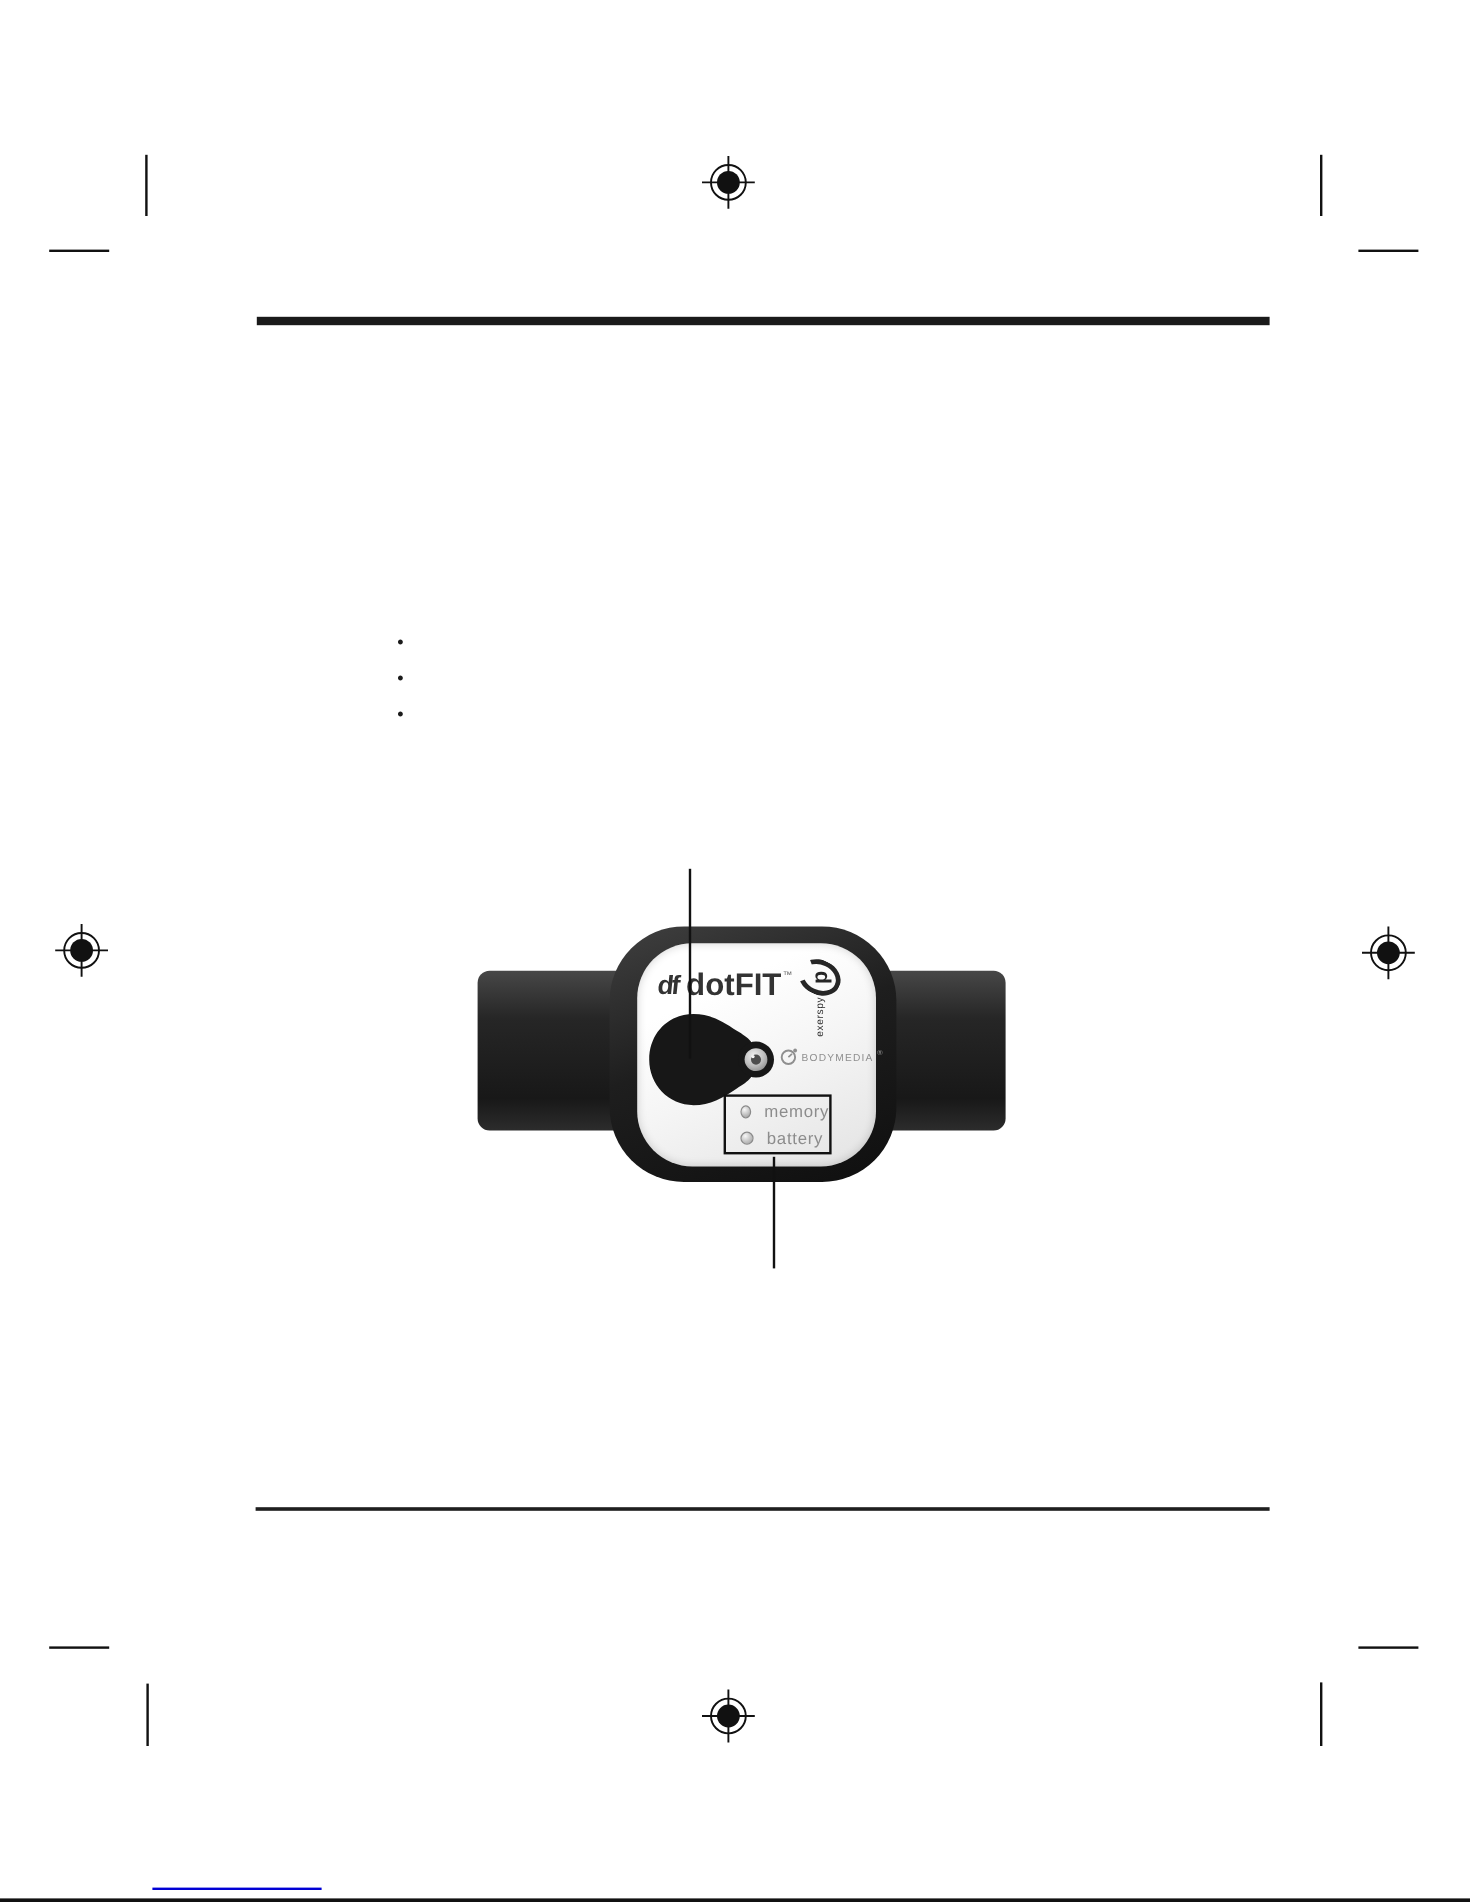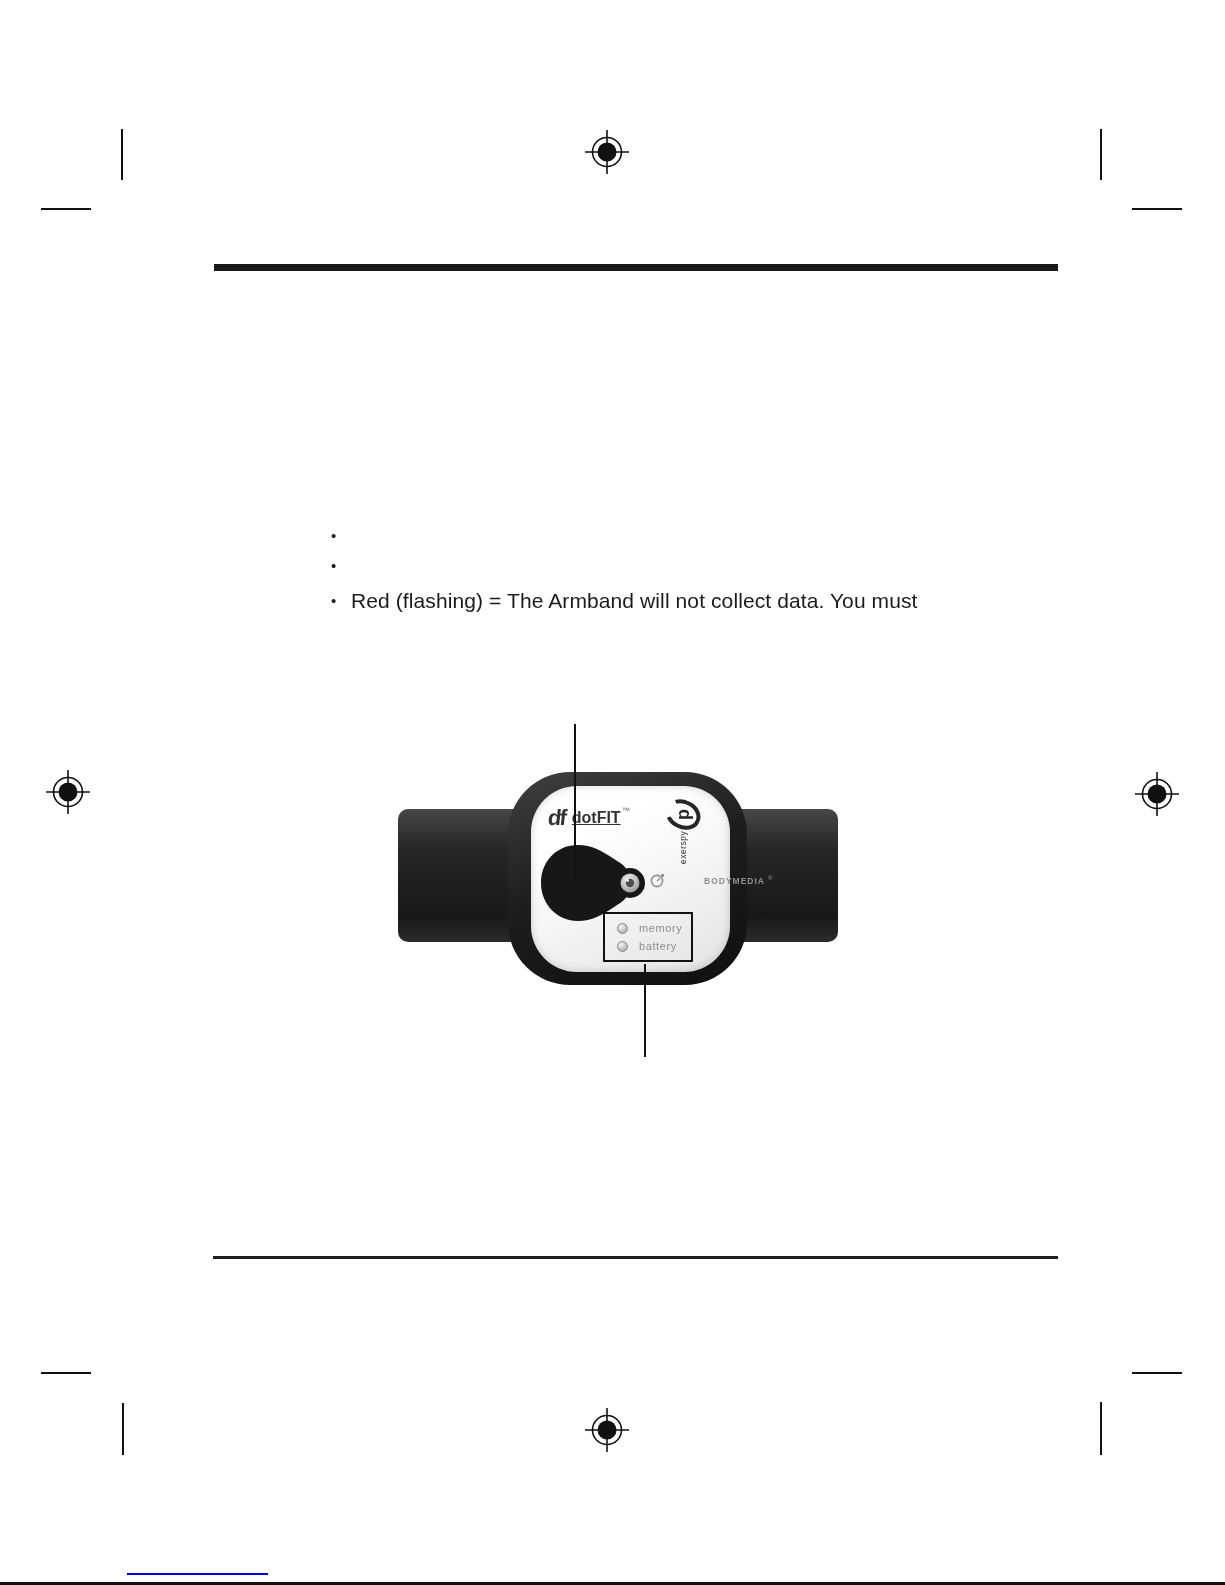--- a/index.html
+++ b/index.html
@@ -31,43 +31,43 @@
   .strap-slot { position:absolute; left:511px; top:816px; width:5px; height:119px; background:#d8d8d8; z-index:2; border-radius:2px; }
   .bezel { position:absolute; left:508px; top:772px; width:239px; height:213px; z-index:3;
            background:linear-gradient(160deg,#404040 0%,#1e1e1e 45%,#0f0f0f 100%);
            border-radius:62px; }
   .face { position:absolute; left:531px; top:786px; width:199px; height:186px; z-index:4;
           background:linear-gradient(155deg,#ffffff 25%,#f5f5f5 55%,#e3e3e3 100%);
           border-radius:46px; box-shadow:inset 0 0 8px rgba(0,0,0,0.18); }
   
   .dotfit { position:absolute; left:17px; top:19px; display:flex; align-items:center; color:#333; }
   .df-mono { font-weight:bold; font-size:22px; letter-spacing:-2px; transform:skewX(-6deg); margin-right:7px; }
-  .dotfit-word { font-weight:bold; font-size:16px; letter-spacing:0px;text-decoration:underline; }
+  .dotfit-word { font-weight:bold; font-size:26px; letter-spacing:0px; }
   .tm { font-size:8px; color:#666; position:relative; top:-8px; margin-left:1px; }
   
   .exerspy { position:absolute; left:120px; top:14px; width:64px; height:64px;
              transform:rotate(-90deg); display:flex; align-items:center; justify-content:center; gap:2px; }
   .exerspy-text { font-size:8.5px; color:#2e2e2e; letter-spacing:0.5px; }
   .exerspy-mark { width:28px; height:28px; border:4px solid #262626; border-top-color:transparent;
                   border-radius:50%; display:flex; align-items:center; justify-content:center; transform:rotate(25deg); }
   .exerspy-p { font-weight:bold; font-size:18px; color:#262626; transform:rotate(-25deg); line-height:1; }
   
   .sensor { position:absolute; left:5px; top:58px; }
   
   .bodymedia { position:absolute; left:119px; top:87px; display:flex; align-items:center; gap:3px; }
-  .bm-word { font-size:8.5px; font-weight:bold; letter-spacing:1px; color:#8f8f8f;margin-left:36px; }
+  .bm-word { font-size:8.5px; font-weight:normal; letter-spacing:1px; color:#8f8f8f; }
   .reg { font-size:6px; color:#9a9a9a; position:relative; top:-3px; }
   
   .status-box { position:absolute; left:72px; top:126px; width:90px; height:50px;
                 border:2px solid #111; display:flex; flex-direction:column; justify-content:center; gap:6px; padding-left:12px; box-sizing:border-box; }
   .status-row { display:flex; align-items:center; gap:11px; }
   .led { width:11px; height:11px; border-radius:50%;
          background:radial-gradient(circle at 35% 30%, #f7f7f7 0%, #c2c2c2 55%, #9b9b9b 100%);
          border:1px solid #8a8a8a; box-sizing:border-box; }
-  .status-label { font-size:11px; color:#8c8c8c; letter-spacing:0.6px; }
+  .status-label { font-size:14px; color:#8c8c8c; letter-spacing:0.6px; }
 </style>
 </head>
 <body>
 
 <div class="page">
 
   <div class="tick" style="left:121px; top:129px; width:2px; height:51px;"></div>
   <div class="tick" style="left:41px; top:208px; width:50px; height:2px;"></div>
   <div class="tick" style="left:1100px; top:129px; width:2px; height:51px;"></div>
   <div class="tick" style="left:1132px; top:208px; width:50px; height:2px;"></div>
@@ -108,21 +108,20 @@
 
   <div class="bullets">
     <div class="bullet-line">
       <span class="bullet-dot">•</span>
     </div>
     <div class="bullet-line">
       <span class="bullet-dot">•</span>
     </div>
     <div class="bullet-line">
       <span class="bullet-dot">•</span>
-      <span>Red (flashing) = The Armband will not collect data. You must</span>
     </div>
   </div>
 
   <div class="callout callout-1"></div>
 
   <div class="strap strap-left"></div>
   <div class="strap strap-right"></div>
   <div class="strap-slot"></div>
   <div class="bezel"></div>
 

